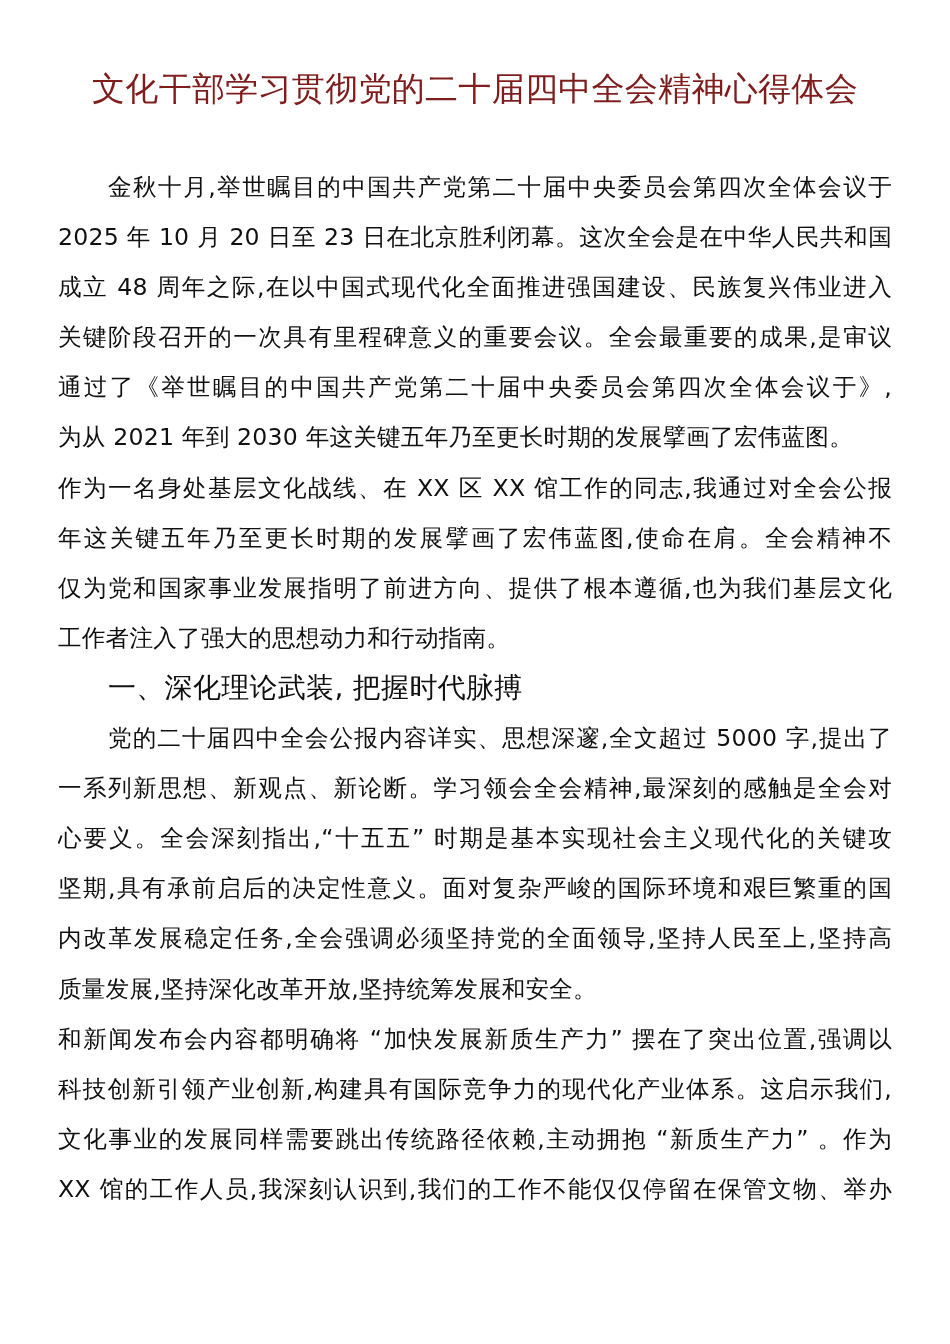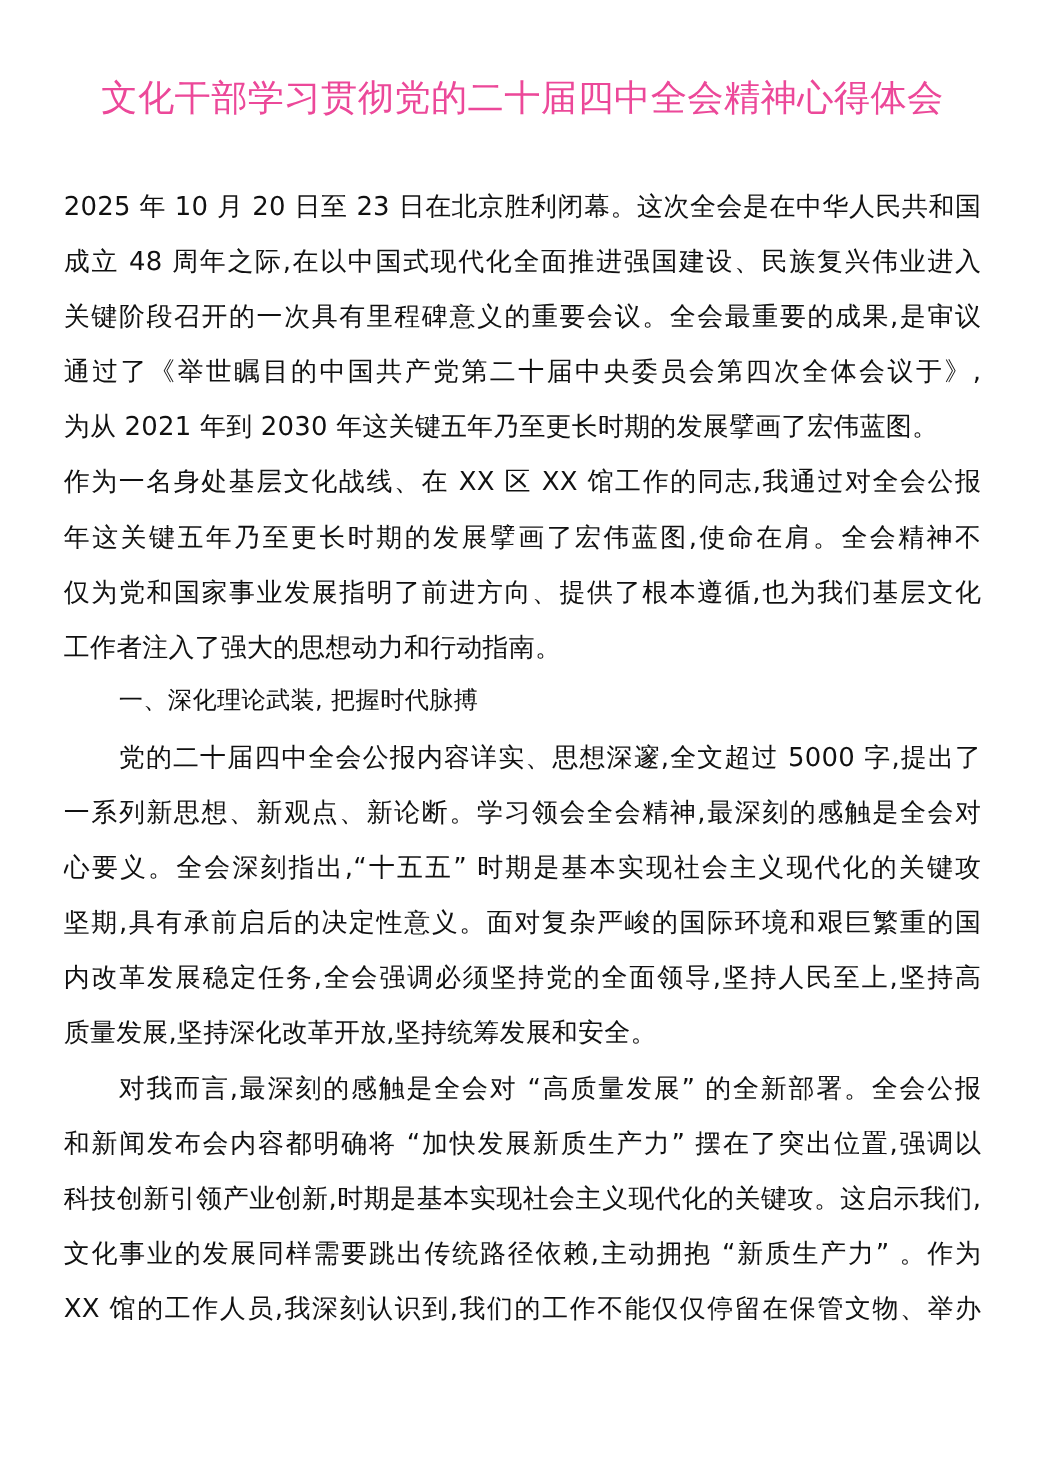--- a/index.html
+++ b/index.html
@@ -19,33 +19,33 @@
     }
     .title {
       position: absolute;
       left: 0; right: 0;
       top: 64px;
       text-align: center;
       font-size: 33px;
       line-height: 50px;
       letter-spacing: 0.3px;
       font-weight: normal;
-      color: #ec4899;
+      color: #7f1d1d;
       margin: 0;
       white-space: nowrap;
     }
     .body {
       position: absolute;
       left: 58px;
       top: 162px;
       width: 834px;
     }
     .heading {
       margin: 0;
-      font-size: 22px;
+      font-size: 28px;
       line-height: 50.1px;
       padding-left: 50px;
       letter-spacing: 0.3px;
       font-weight: normal;
     }
     .line {
       display: block;
       white-space: nowrap;
     }
     .line.just {
@@ -56,20 +56,21 @@
   </style>
 </head>
 <body>
 
 <div class="page">
   <h1 class="title">文化干部学习贯彻党的二十届四中全会精神心得体会</h1>
 
   <div class="body">
 
     <div class="para-block">
+      <span class="line just first">金秋十月,举世瞩目的中国共产党第二十届中央委员会第四次全体会议于</span>
       <span class="line just">2025 年 10 月 20 日至 23 日在北京胜利闭幕。这次全会是在中华人民共和国</span>
       <span class="line just">成立 48 周年之际,在以中国式现代化全面推进强国建设、民族复兴伟业进入</span>
       <span class="line just">关键阶段召开的一次具有里程碑意义的重要会议。全会最重要的成果,是审议</span>
       <span class="line just">通过了《举世瞩目的中国共产党第二十届中央委员会第四次全体会议于》,</span>
       <span class="line">为从 2021 年到 2030 年这关键五年乃至更长时期的发展擘画了宏伟蓝图。</span>
       <span class="line just">作为一名身处基层文化战线、在 XX 区 XX 馆工作的同志,我通过对全会公报</span>
       <span class="line just">年这关键五年乃至更长时期的发展擘画了宏伟蓝图,使命在肩。全会精神不</span>
       <span class="line just">仅为党和国家事业发展指明了前进方向、提供了根本遵循,也为我们基层文化</span>
       <span class="line">工作者注入了强大的思想动力和行动指南。</span>
     </div>
@@ -79,23 +80,22 @@
     <div class="para-block">
       <span class="line just first">党的二十届四中全会公报内容详实、思想深邃,全文超过 5000 字,提出了</span>
       <span class="line just">一系列新思想、新观点、新论断。学习领会全会精神,最深刻的感触是全会对</span>
       <span class="line just">心要义。全会深刻指出,“十五五” 时期是基本实现社会主义现代化的关键攻</span>
       <span class="line just">坚期,具有承前启后的决定性意义。面对复杂严峻的国际环境和艰巨繁重的国</span>
       <span class="line just">内改革发展稳定任务,全会强调必须坚持党的全面领导,坚持人民至上,坚持高</span>
       <span class="line">质量发展,坚持深化改革开放,坚持统筹发展和安全。</span>
     </div>
 
     <div class="para-block">
-      <span class="line just first">对我而言,最深刻的感触是全会对 “高质量发展” 的全新部署。全会公报</span>
       <span class="line just">和新闻发布会内容都明确将 “加快发展新质生产力” 摆在了突出位置,强调以</span>
-      <span class="line just">科技创新引领产业创新,时期是基本实现社会主义现代化的关键攻。这启示我们,</span>
+      <span class="line just">科技创新引领产业创新,构建具有国际竞争力的现代化产业体系。这启示我们,</span>
       <span class="line just">文化事业的发展同样需要跳出传统路径依赖,主动拥抱 “新质生产力” 。作为</span>
       <span class="line just">XX 馆的工作人员,我深刻认识到,我们的工作不能仅仅停留在保管文物、举办</span>
     </div>
 
   </div>
 </div>
 
 <style>
   .para-block { margin: 0; }
   .para-block .line {

